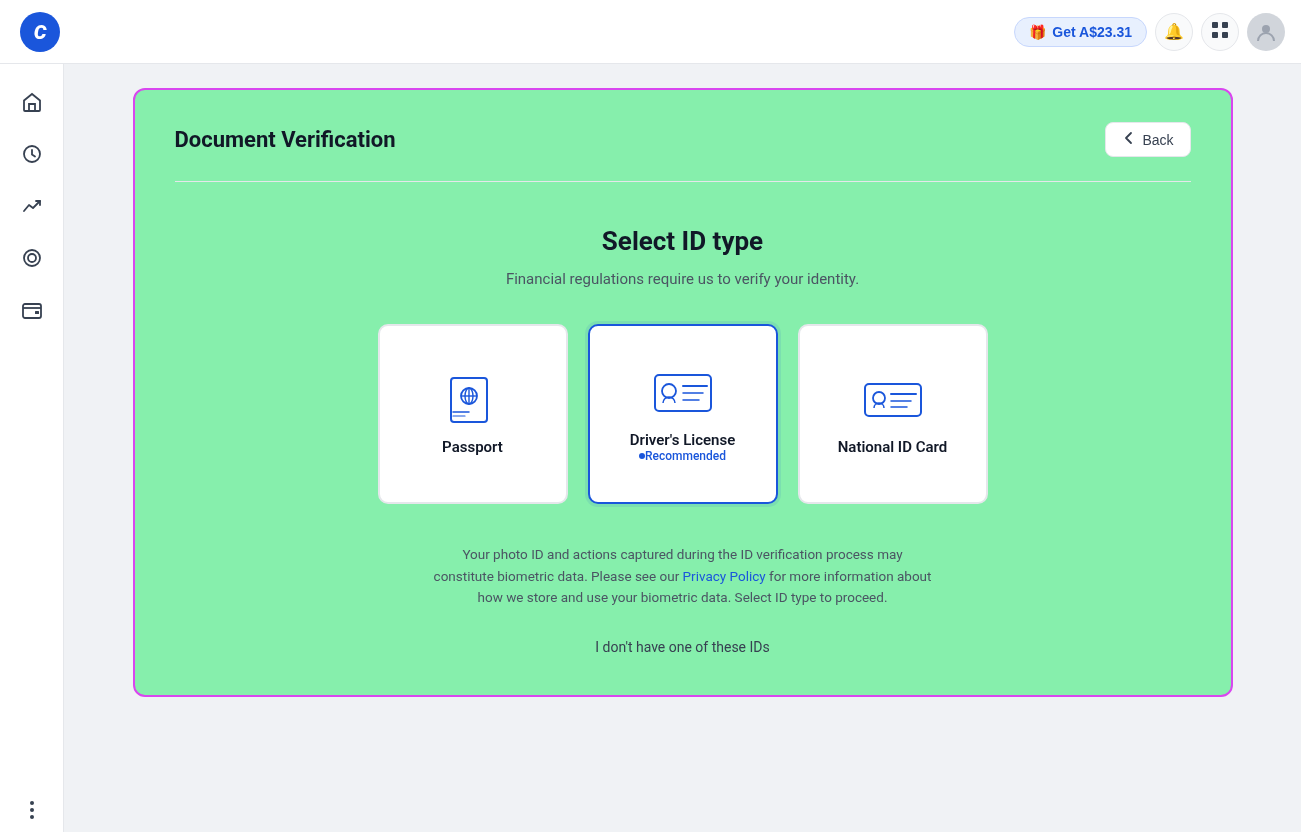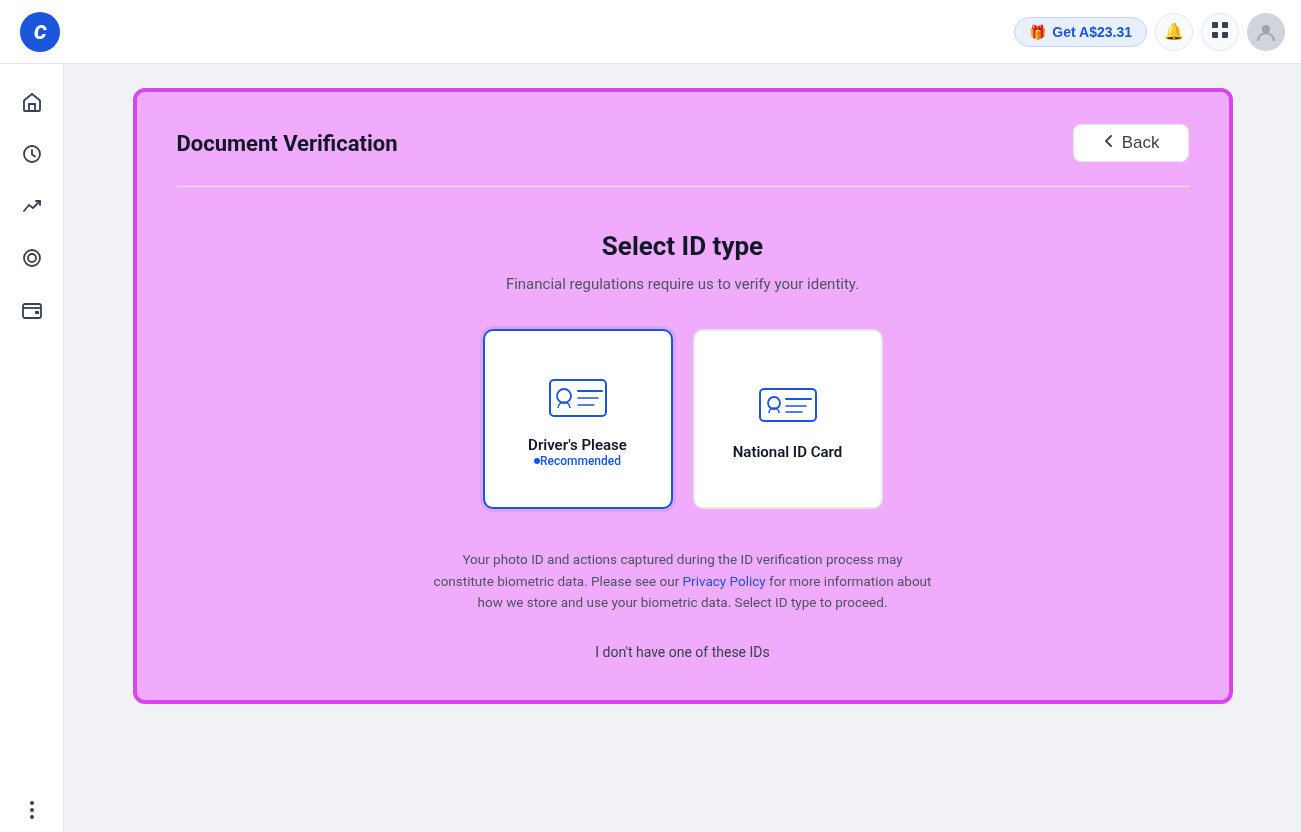--- a/index.html
+++ b/index.html
@@ -107,23 +107,23 @@
       margin-left: 64px;
       flex: 1;
       padding: 24px;
       background: #f0f2f5;
       overflow-y: auto;
       min-height: calc(832px - 64px);
     }
 
     
     .card {
-      background: #f0abfc;
+      background: #86efac;
       border-radius: 12px;
-      border: 4px solid #d946ef;
+      border: 2px solid #d946ef;
       padding: 32px 40px 40px;
       max-width: 1100px;
       margin: 0 auto;
     }
 
     
     .card-header {
       display: flex;
       align-items: center;
       justify-content: space-between;
@@ -136,22 +136,22 @@
       font-weight: 700;
       color: #111827;
     }
     .back-btn {
       display: flex;
       align-items: center;
       gap: 6px;
       border: 1px solid #e5e7eb;
       background: #fff;
       border-radius: 8px;
-      padding: 8px 28px;
-      font-size: 17px;
+      padding: 8px 16px;
+      font-size: 14px;
       color: #374151;
       cursor: pointer;
       font-weight: 500;
       justify-content: space-between;
     }
 
     
     .content-area {
       display: flex;
       flex-direction: column;
@@ -337,33 +337,47 @@
         <span>Back</span>
       </button>
     </div>
 
     <div class="content-area">
       <h2 class="select-title">Select ID type</h2>
       <p class="select-subtitle">Financial regulations require us to verify your identity.</p>
 
       <div class="id-cards">
 
+        <div class="id-card">
+          <div class="id-card-icon passport-svg">
+            <svg width="56" height="48" viewBox="0 0 56 48" fill="none" xmlns="http://www.w3.org/2000/svg">
+              <rect x="10" y="2" width="36" height="44" rx="3" stroke="#1a56db" stroke-width="2" fill="none"></rect>
+              <circle cx="28" cy="20" r="8" stroke="#1a56db" stroke-width="1.8" fill="none"></circle>
+              <ellipse cx="28" cy="20" rx="4" ry="8" stroke="#1a56db" stroke-width="1.4" fill="none"></ellipse>
+              <line x1="20" y1="20" x2="36" y2="20" stroke="#1a56db" stroke-width="1.4"></line>
+              <line x1="28" y1="12" x2="28" y2="28" stroke="#1a56db" stroke-width="1.4"></line>
+              <line x1="12" y1="36" x2="28" y2="36" stroke="#1a56db" stroke-width="1.5" stroke-linecap="round"></line>
+              <line x1="12" y1="40" x2="24" y2="40" stroke="#1a56db" stroke-width="1.2" stroke-linecap="round"></line>
+            </svg>
+          </div>
+          <span class="id-card-label">Passport</span>
+        </div>
 
         <div class="id-card selected">
           <div class="id-card-icon license-svg">
             <svg width="64" height="48" viewBox="0 0 64 48" fill="none" xmlns="http://www.w3.org/2000/svg">
               <rect x="4" y="6" width="56" height="36" rx="4" stroke="#1a56db" stroke-width="2" fill="none"></rect>
               <circle cx="18" cy="22" r="7" stroke="#1a56db" stroke-width="1.8" fill="none"></circle>
               <path d="M12 34c0-3.3 2.7-6 6-6s6 2.7 6 6" stroke="#1a56db" stroke-width="1.5" fill="none"></path>
               <line x1="32" y1="17" x2="56" y2="17" stroke="#1a56db" stroke-width="2" stroke-linecap="round"></line>
               <line x1="32" y1="24" x2="52" y2="24" stroke="#1a56db" stroke-width="1.5" stroke-linecap="round"></line>
               <line x1="32" y1="31" x2="48" y2="31" stroke="#1a56db" stroke-width="1.5" stroke-linecap="round"></line>
             </svg>
           </div>
-          <span class="id-card-label">Driver's Please</span>
+          <span class="id-card-label">Driver's License</span>
           <div class="recommended-badge">
             <span class="dot"></span>
             <span>Recommended</span>
           </div>
         </div>
 
         <div class="id-card">
           <div class="id-card-icon national-svg">
             <svg width="64" height="48" viewBox="0 0 64 48" fill="none" xmlns="http://www.w3.org/2000/svg">
               <rect x="4" y="8" width="56" height="32" rx="4" stroke="#1a56db" stroke-width="2" fill="none"></rect>

